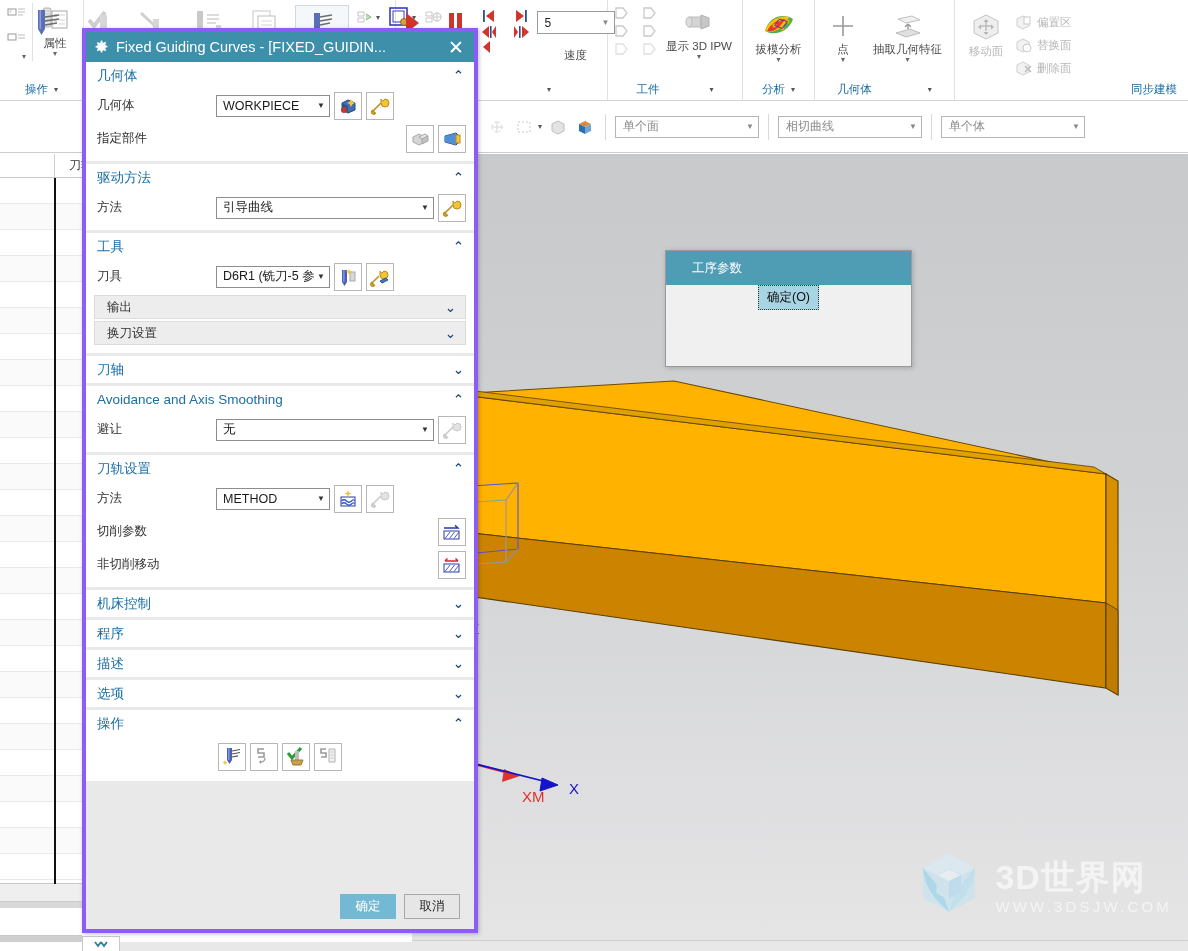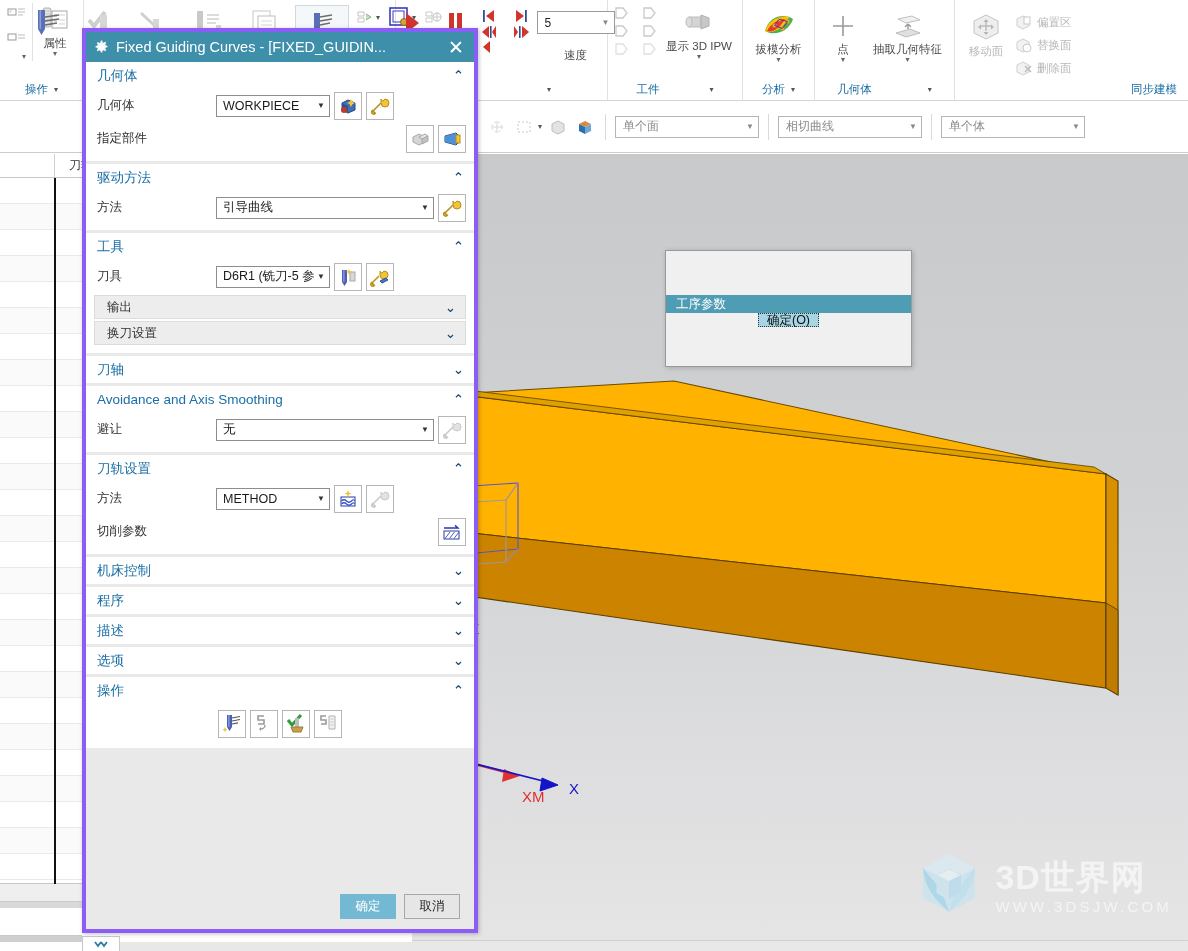--- a/index.html
+++ b/index.html
@@ -187,29 +187,29 @@
   }
 
   
   .msgbox {
     position: absolute; left: 665px; top: 250px; width: 247px; height: 117px;
     background: #f0f0f0; border: 1px solid #9a9a9a;
     box-shadow: 1px 1px 5px rgba(0,0,0,.2);
     display: flex; flex-direction: column;
   }
   .msg-title {
-    height: 18px; background: #4f9cb5; color: #fff;
-    display: flex; align-items: center; padding-left: 10px; font-size: 12.5px; margin-top: 44px;
+    height: 34px; background: #4f9cb5; color: #fff;
+    display: flex; align-items: center; padding-left: 26px; font-size: 12.5px;
   }
   .msg-body { flex: 1; background: #f0f0f0; padding: 9px 10px 0 10px; display: flex; }
   .msg-icon { width: 40px; flex: 0 0 auto; padding-top: 2px; }
   .msg-text { font-size: 12.5px; color: #111; line-height: 18px; padding-top: 2px; }
   .msg-foot { height: 34px; display: flex; align-items: flex-start; justify-content: center; }
   .msg-btn {
-    min-width: 56px; height: 14px; background: #a8d5e4; border: 1px dotted #333;
+    min-width: 56px; height: 25px; background: #a8d5e4; border: 1px dotted #333;
     display: flex; align-items: center; justify-content: center;
     font-size: 12.5px; color: #111; padding: 0 8px;
   }
 </style>
 </head>
 <body>
 
 <div id="app">
 
   <div class="ribbon">
@@ -988,20 +988,31 @@
             <span class="rlabel">切削参数</span>
             <span class="spacer-cell"></span>
             <div class="ibtn">
               <svg width="22" height="20" viewBox="0 0 22 20">
                 <path d="M3 6 h14 l-3 -2.6" stroke="#2a3ba8" fill="none" stroke-width="1.4"></path>
                 <rect x="3" y="9" width="15" height="8" fill="#fff" stroke="#2a3ba8"></rect>
                 <path d="M4 16.5 l5 -6.5 M8.5 16.5 l5 -6.5 M13 16.5 l5 -6.5" stroke="#4a5cc7" stroke-width="1"></path>
               </svg>
             </div>
           </div>
+          <div class="row">
+            <span class="rlabel">非切削移动</span>
+            <span class="spacer-cell"></span>
+            <div class="ibtn">
+              <svg width="22" height="20" viewBox="0 0 22 20">
+                <path d="M4 6 h13 M4 6 l2.5 -2.6 M17 6 l-2.5 -2.6" stroke="#cc2b2b" fill="none" stroke-width="1.4"></path>
+                <rect x="3" y="9" width="15" height="8" fill="#fff" stroke="#2a3ba8"></rect>
+                <path d="M4 16.5 l5 -6.5 M8.5 16.5 l5 -6.5 M13 16.5 l5 -6.5" stroke="#4a5cc7" stroke-width="1"></path>
+              </svg>
+            </div>
+          </div>
         </div>
       </div>
 
       <div class="sec-collapsed">
         <span style="font-size:13.5px;color:#1a6ea5;">机床控制</span>
         <span class="chev">⌄</span>
       </div>
       <div class="sec-collapsed">
         <span style="font-size:13.5px;color:#1a6ea5;">程序</span>
         <span class="chev">⌄</span>

